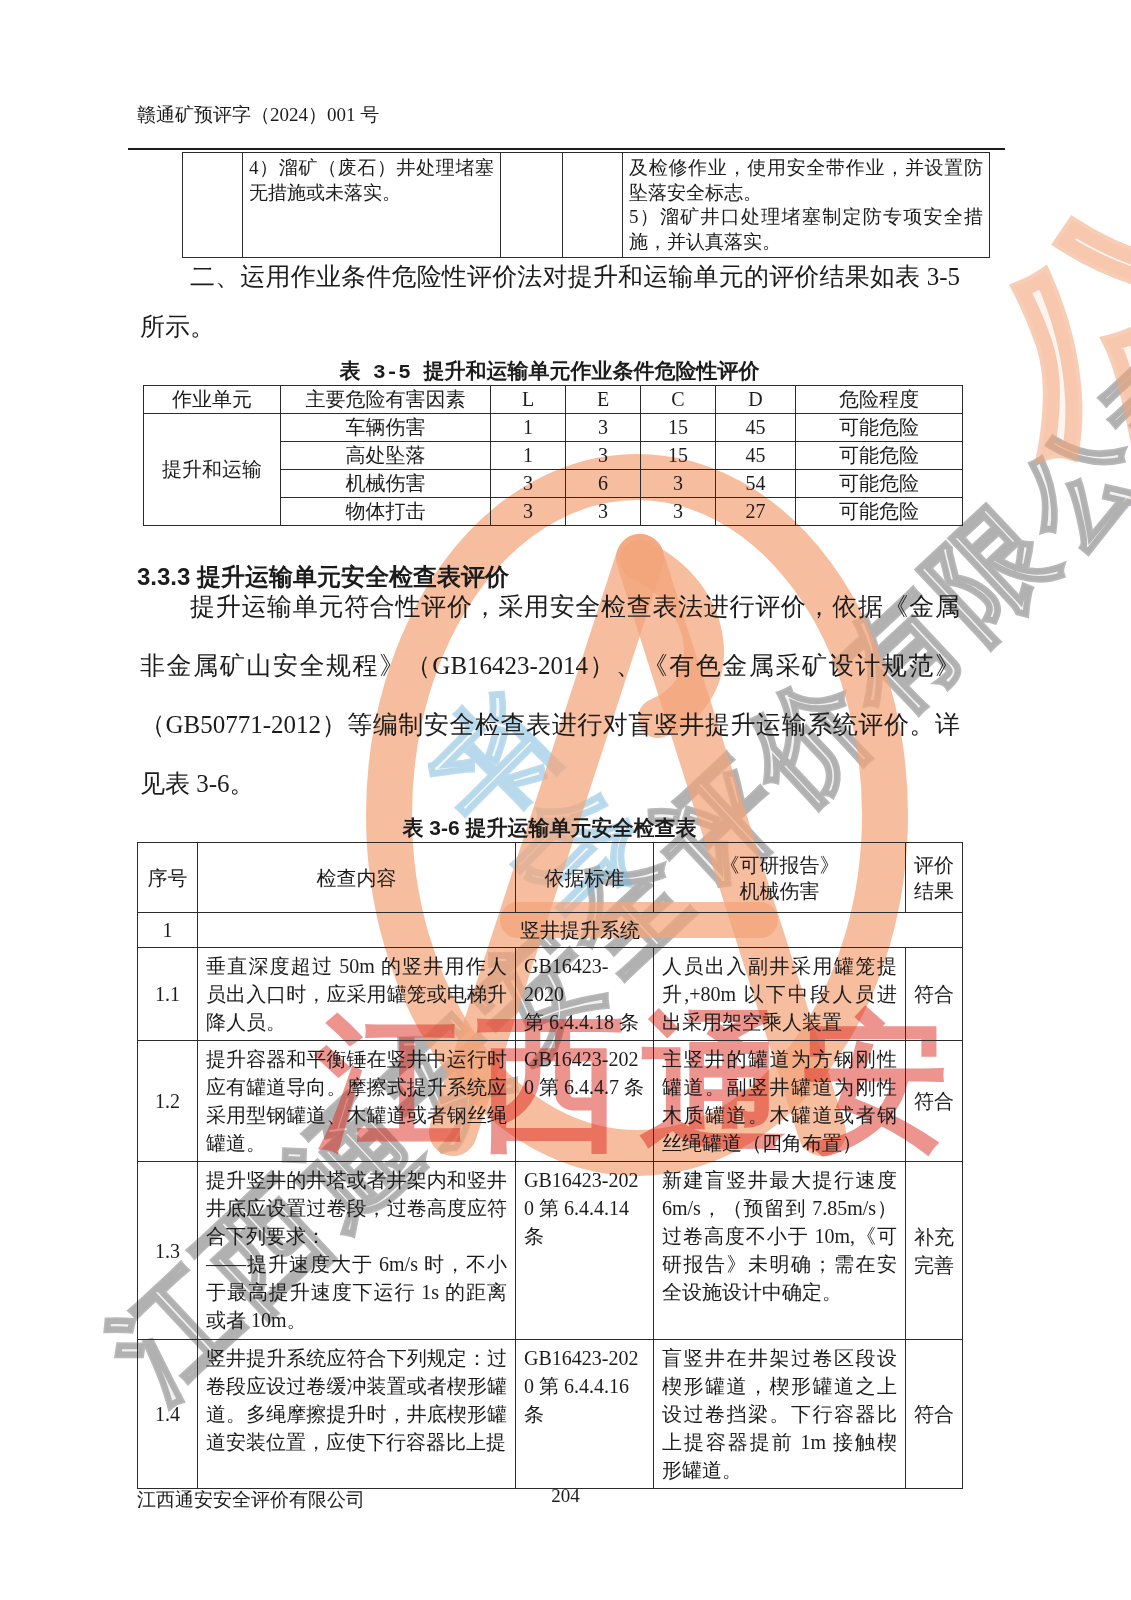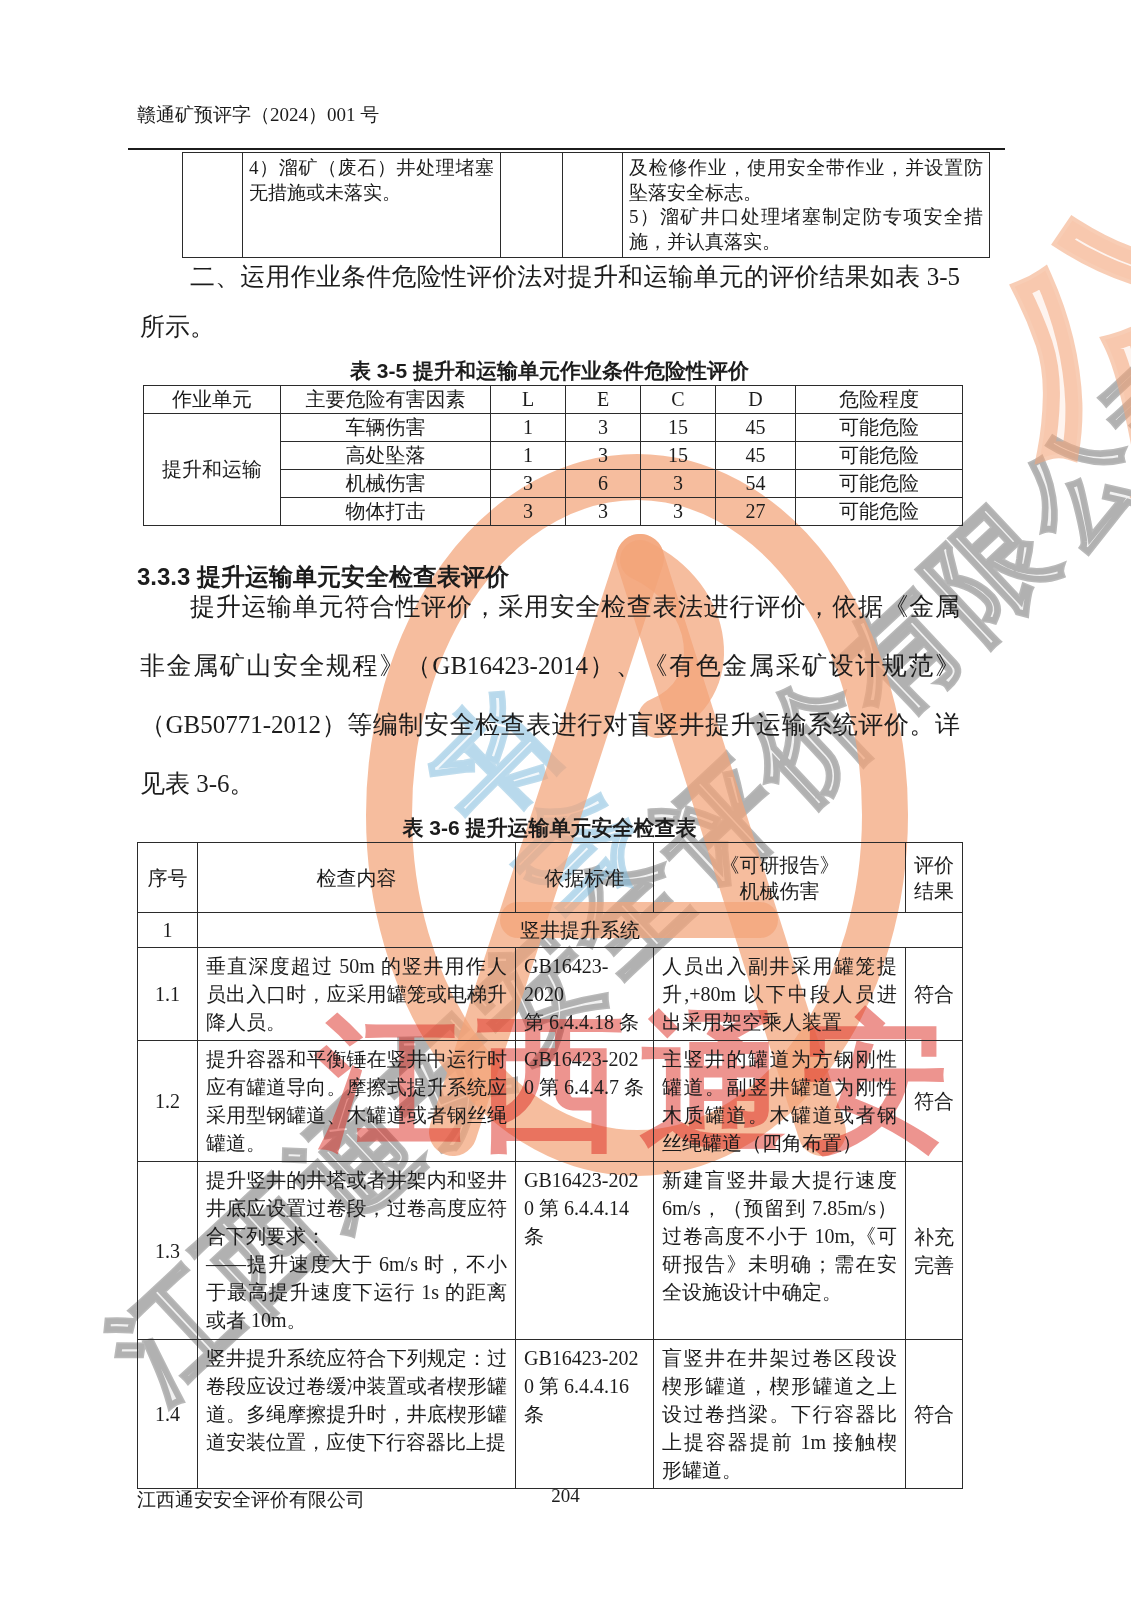--- a/index.html
+++ b/index.html
@@ -51,21 +51,21 @@
   
   .t-top{position:absolute; left:155px; top:152px; width:807px; font-size:19px;margin-left:27px;}
   .t-top td{vertical-align:top; padding:3px 6px; line-height:24.5px; text-align:justify;}
   
   .p1{position:absolute; left:140px; top:252px; width:820px; font-size:25px;
       line-height:50px; text-indent:2em; text-align:justify;}
   .p2{position:absolute; left:140px; top:577px; width:820px; font-size:25px;
       line-height:59px; text-indent:2em; text-align:justify;}
   .caption{position:absolute; width:825px; left:137px; text-align:center;
       font-family:"Liberation Sans","DejaVu Sans",sans-serif; font-weight:700; font-size:21px;}
-  .cap35{top:357px;} .cap36{top:814px;}
+  .cap35{top:357px;font-family:Liberation Mono, monospace;} .cap36{top:814px;}
   .heading{position:absolute; left:137px; top:541px;
       font-family:Liberation Sans, sans-serif; font-weight:700; font-size:24px;margin-top:20px;}
   
   .t35{position:absolute; left:143px; top:385px; width:819px; font-size:20px;}
   .t35 td{text-align:center; padding:1px 2px; height:27px; line-height:25px;}
   
   .t36{position:absolute; left:137px; top:842px; width:825px; font-size:20px;}
   .t36 td{vertical-align:top; padding:4px 8px; line-height:28px;}
   .t36 td.c{text-align:center; vertical-align:middle; padding:2px;}
   .t36 .hd td{text-align:center; vertical-align:middle; line-height:26px;}

